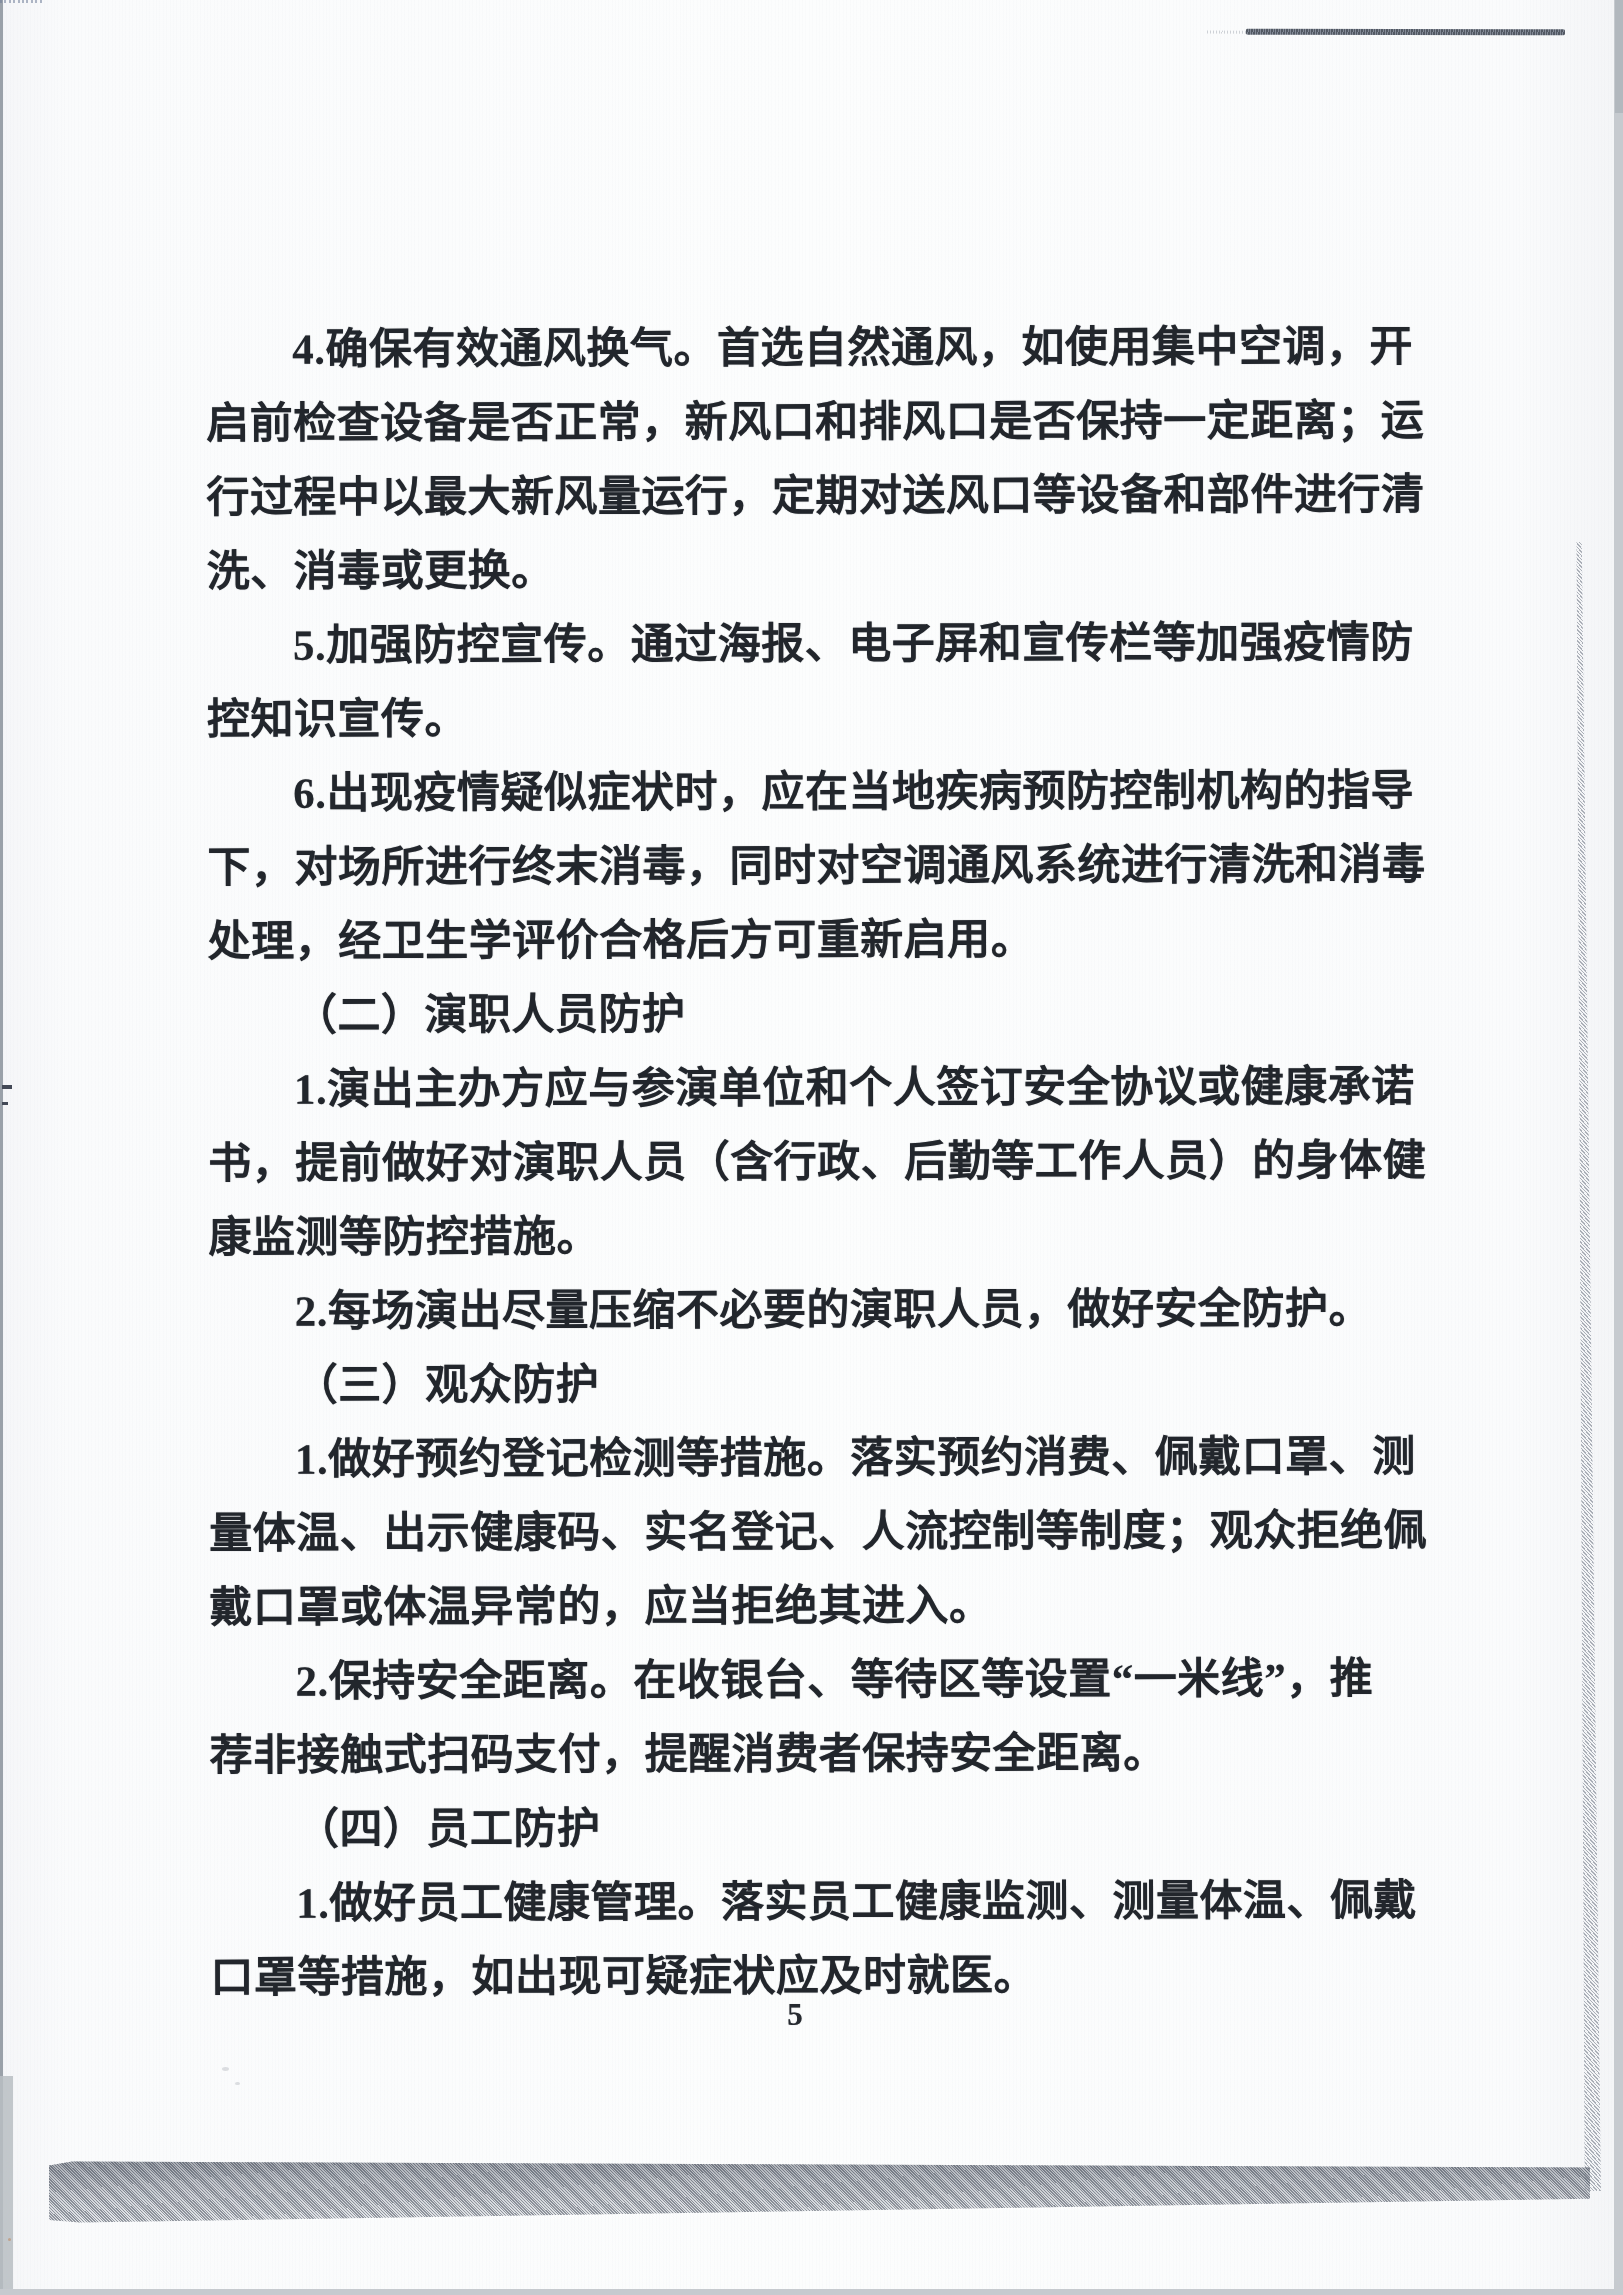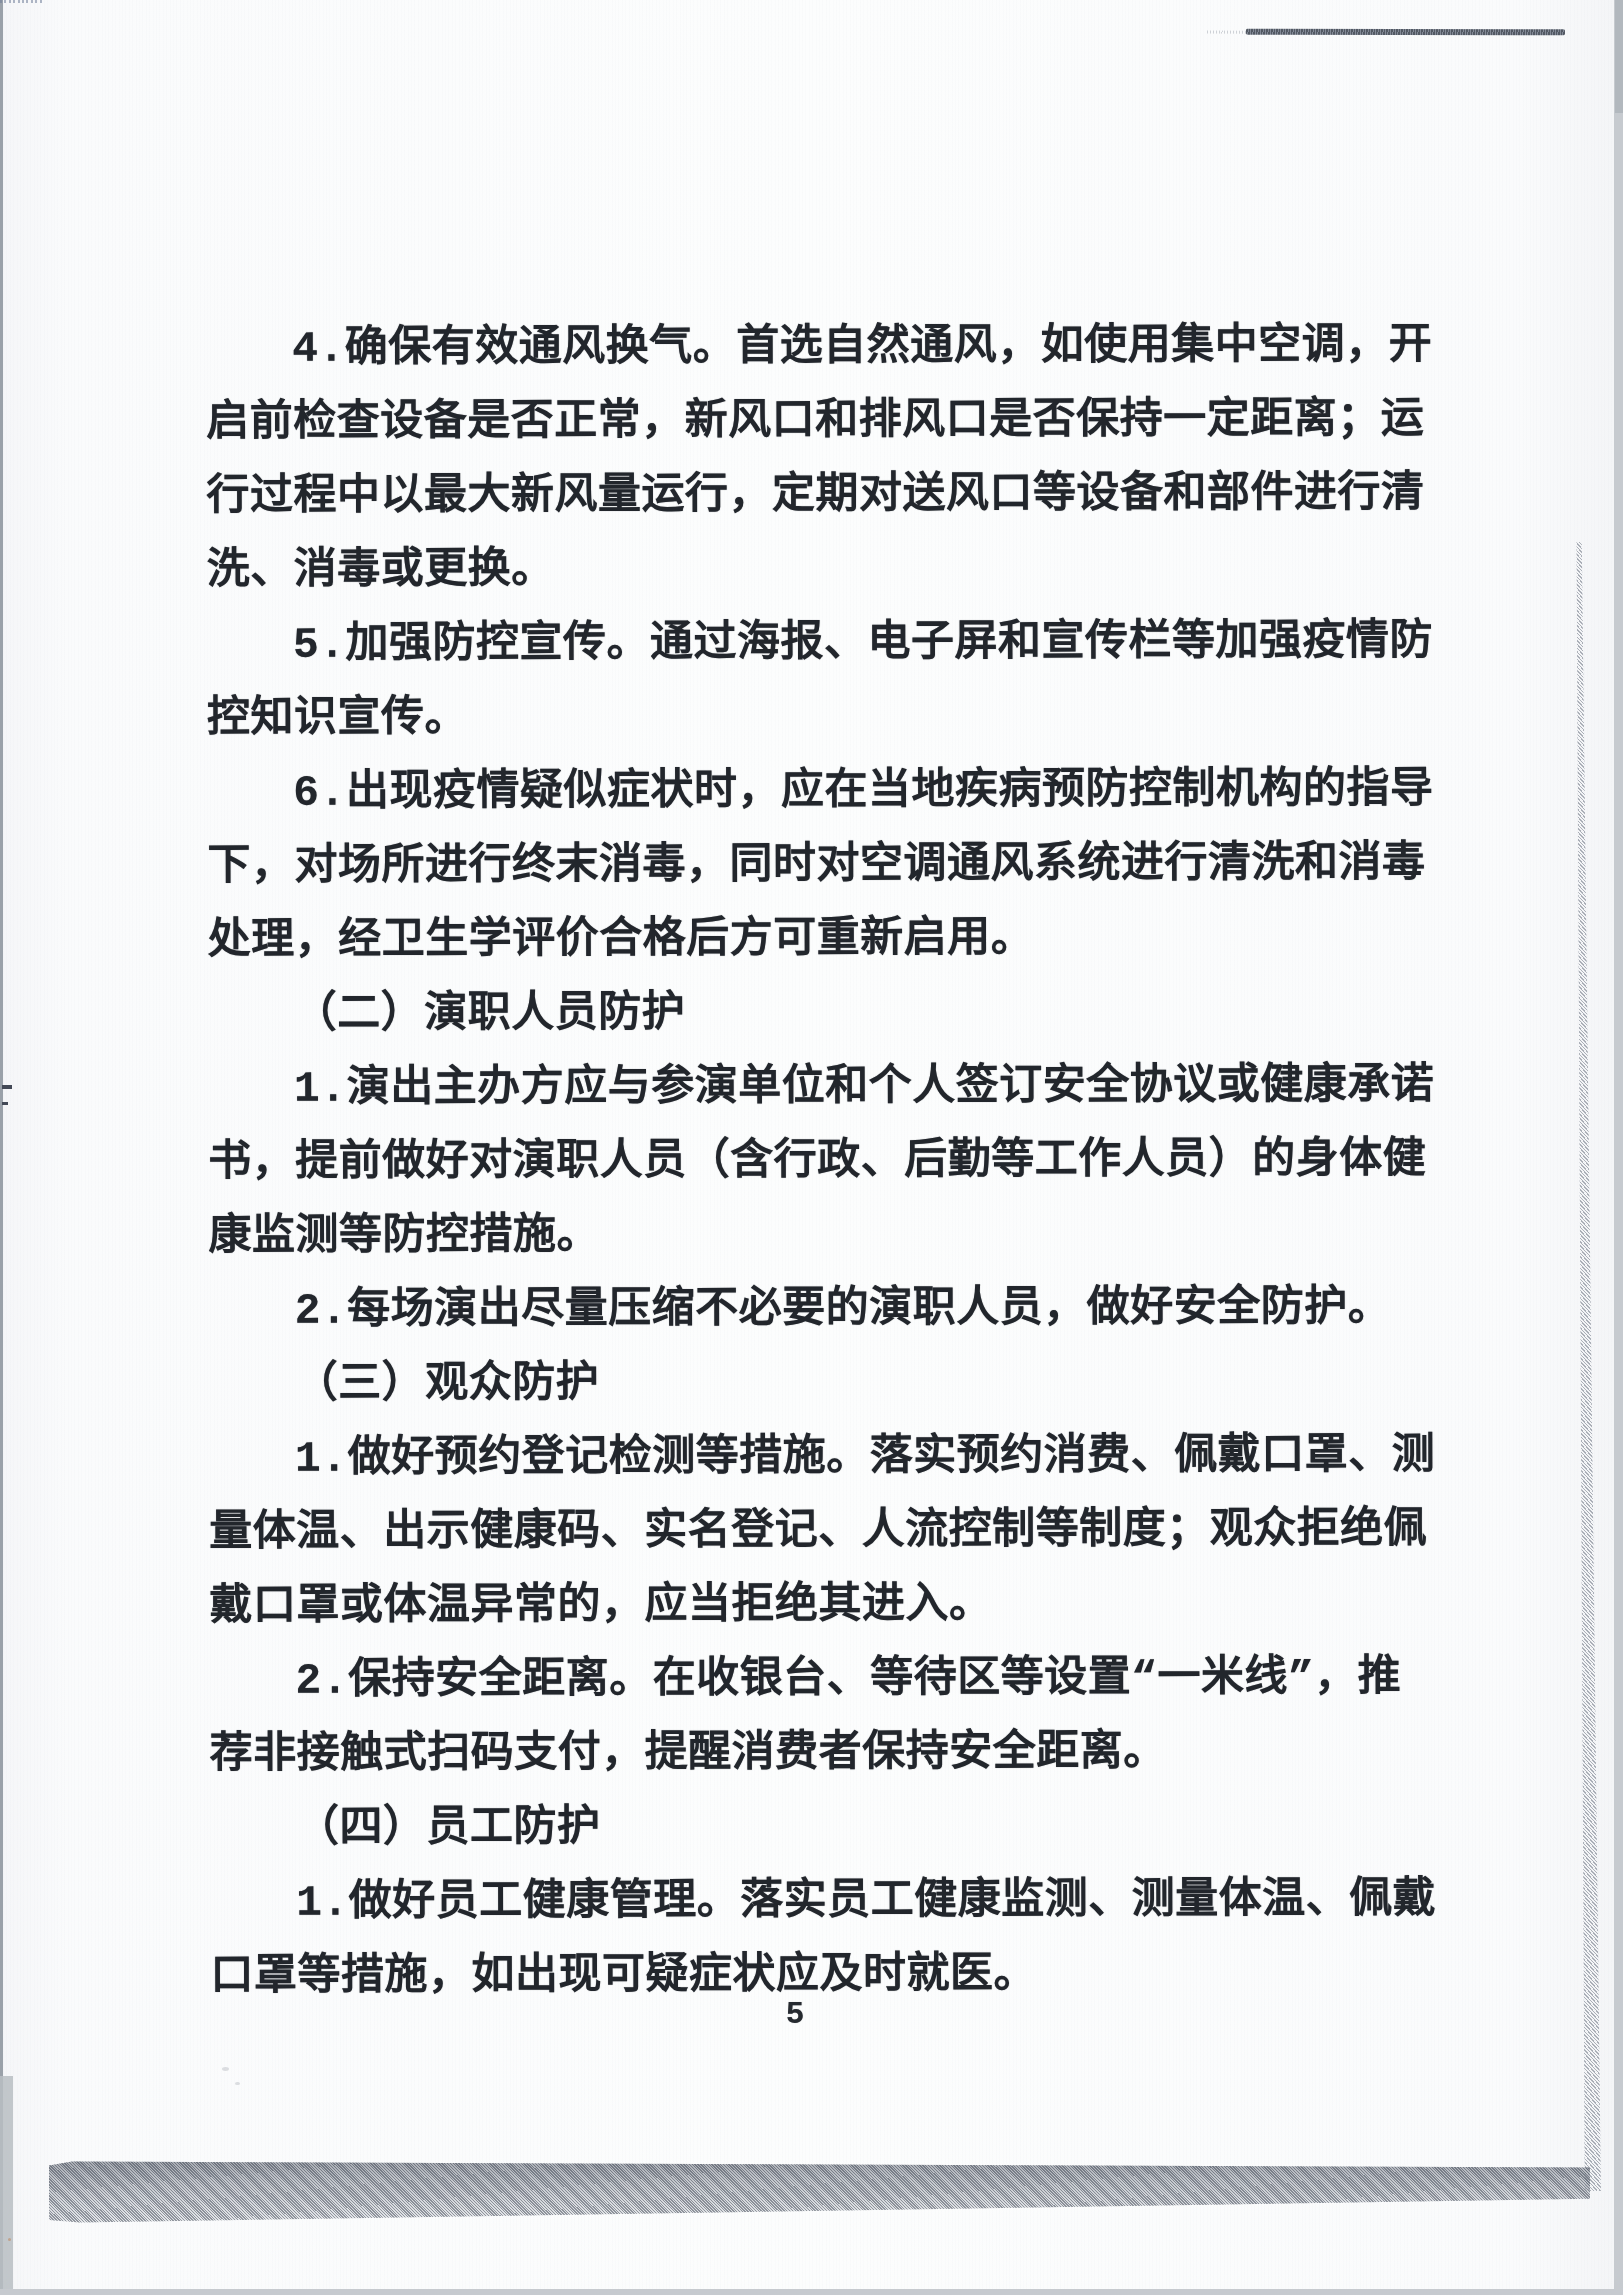--- a/index.html
+++ b/index.html
@@ -1,21 +1,21 @@
 <!DOCTYPE html>
 <html lang="zh-CN" style="--paper: #fbfcfd; --scan-bed: #c6cacf; --ink: #22262c; --artifact-gray: #6b7380;font-size:7.9px"><head>
 <meta charset="utf-8">
 <style>
   html,body{margin:0;padding:0;background:#c6cacf;}
   #screenshot{
     position:relative;
     width:1624px;height:2295px;
     background:var(--scan-bed,#c6cacf);
     overflow:hidden;
-    font-family:Liberation Mono, monospace;
+    font-family:Liberation Serif, serif;
   }
   
   .paper{
     position:absolute;left:3.4px;top:0;
     width:1611px;height:2289px;
     background:linear-gradient(90deg,#f5f6f8 0,#fafbfc 4%,#fcfdfd 50%,#fafbfc 94%,#f4f5f7 100%);
   }
   .paper::after{
     content:"";position:absolute;inset:0;
     background:repeating-linear-gradient(90deg,rgba(130,142,162,.025) 0 1px,transparent 1px 3.4px);

